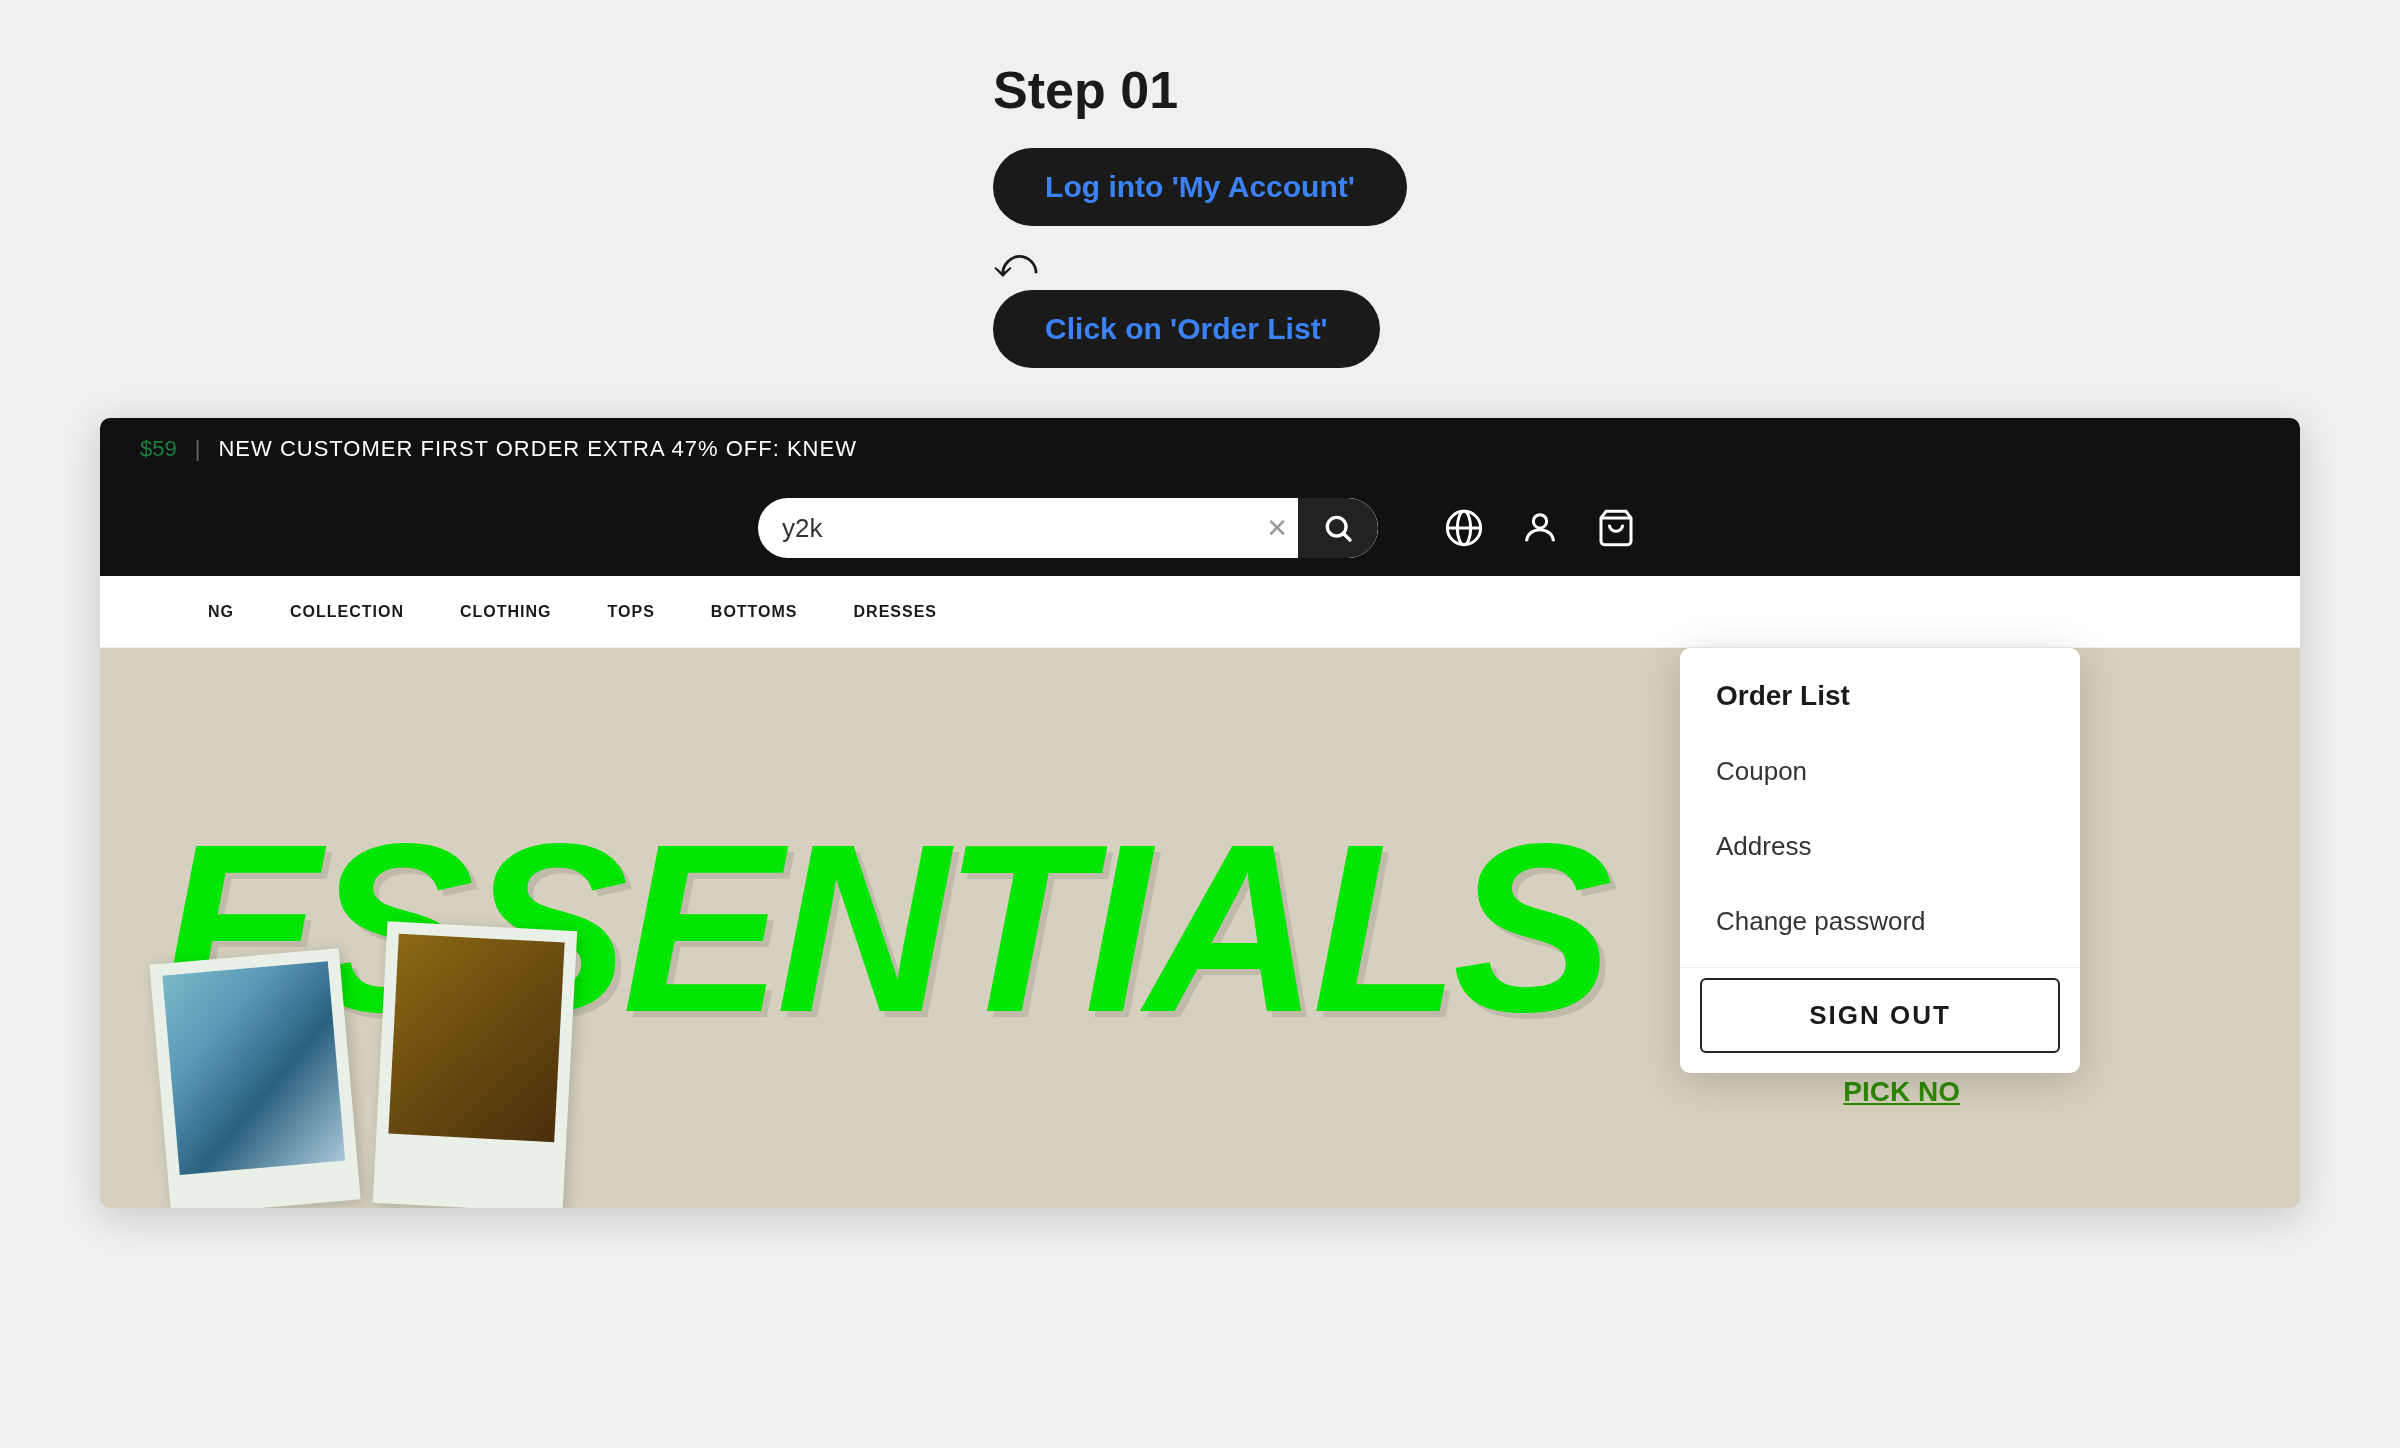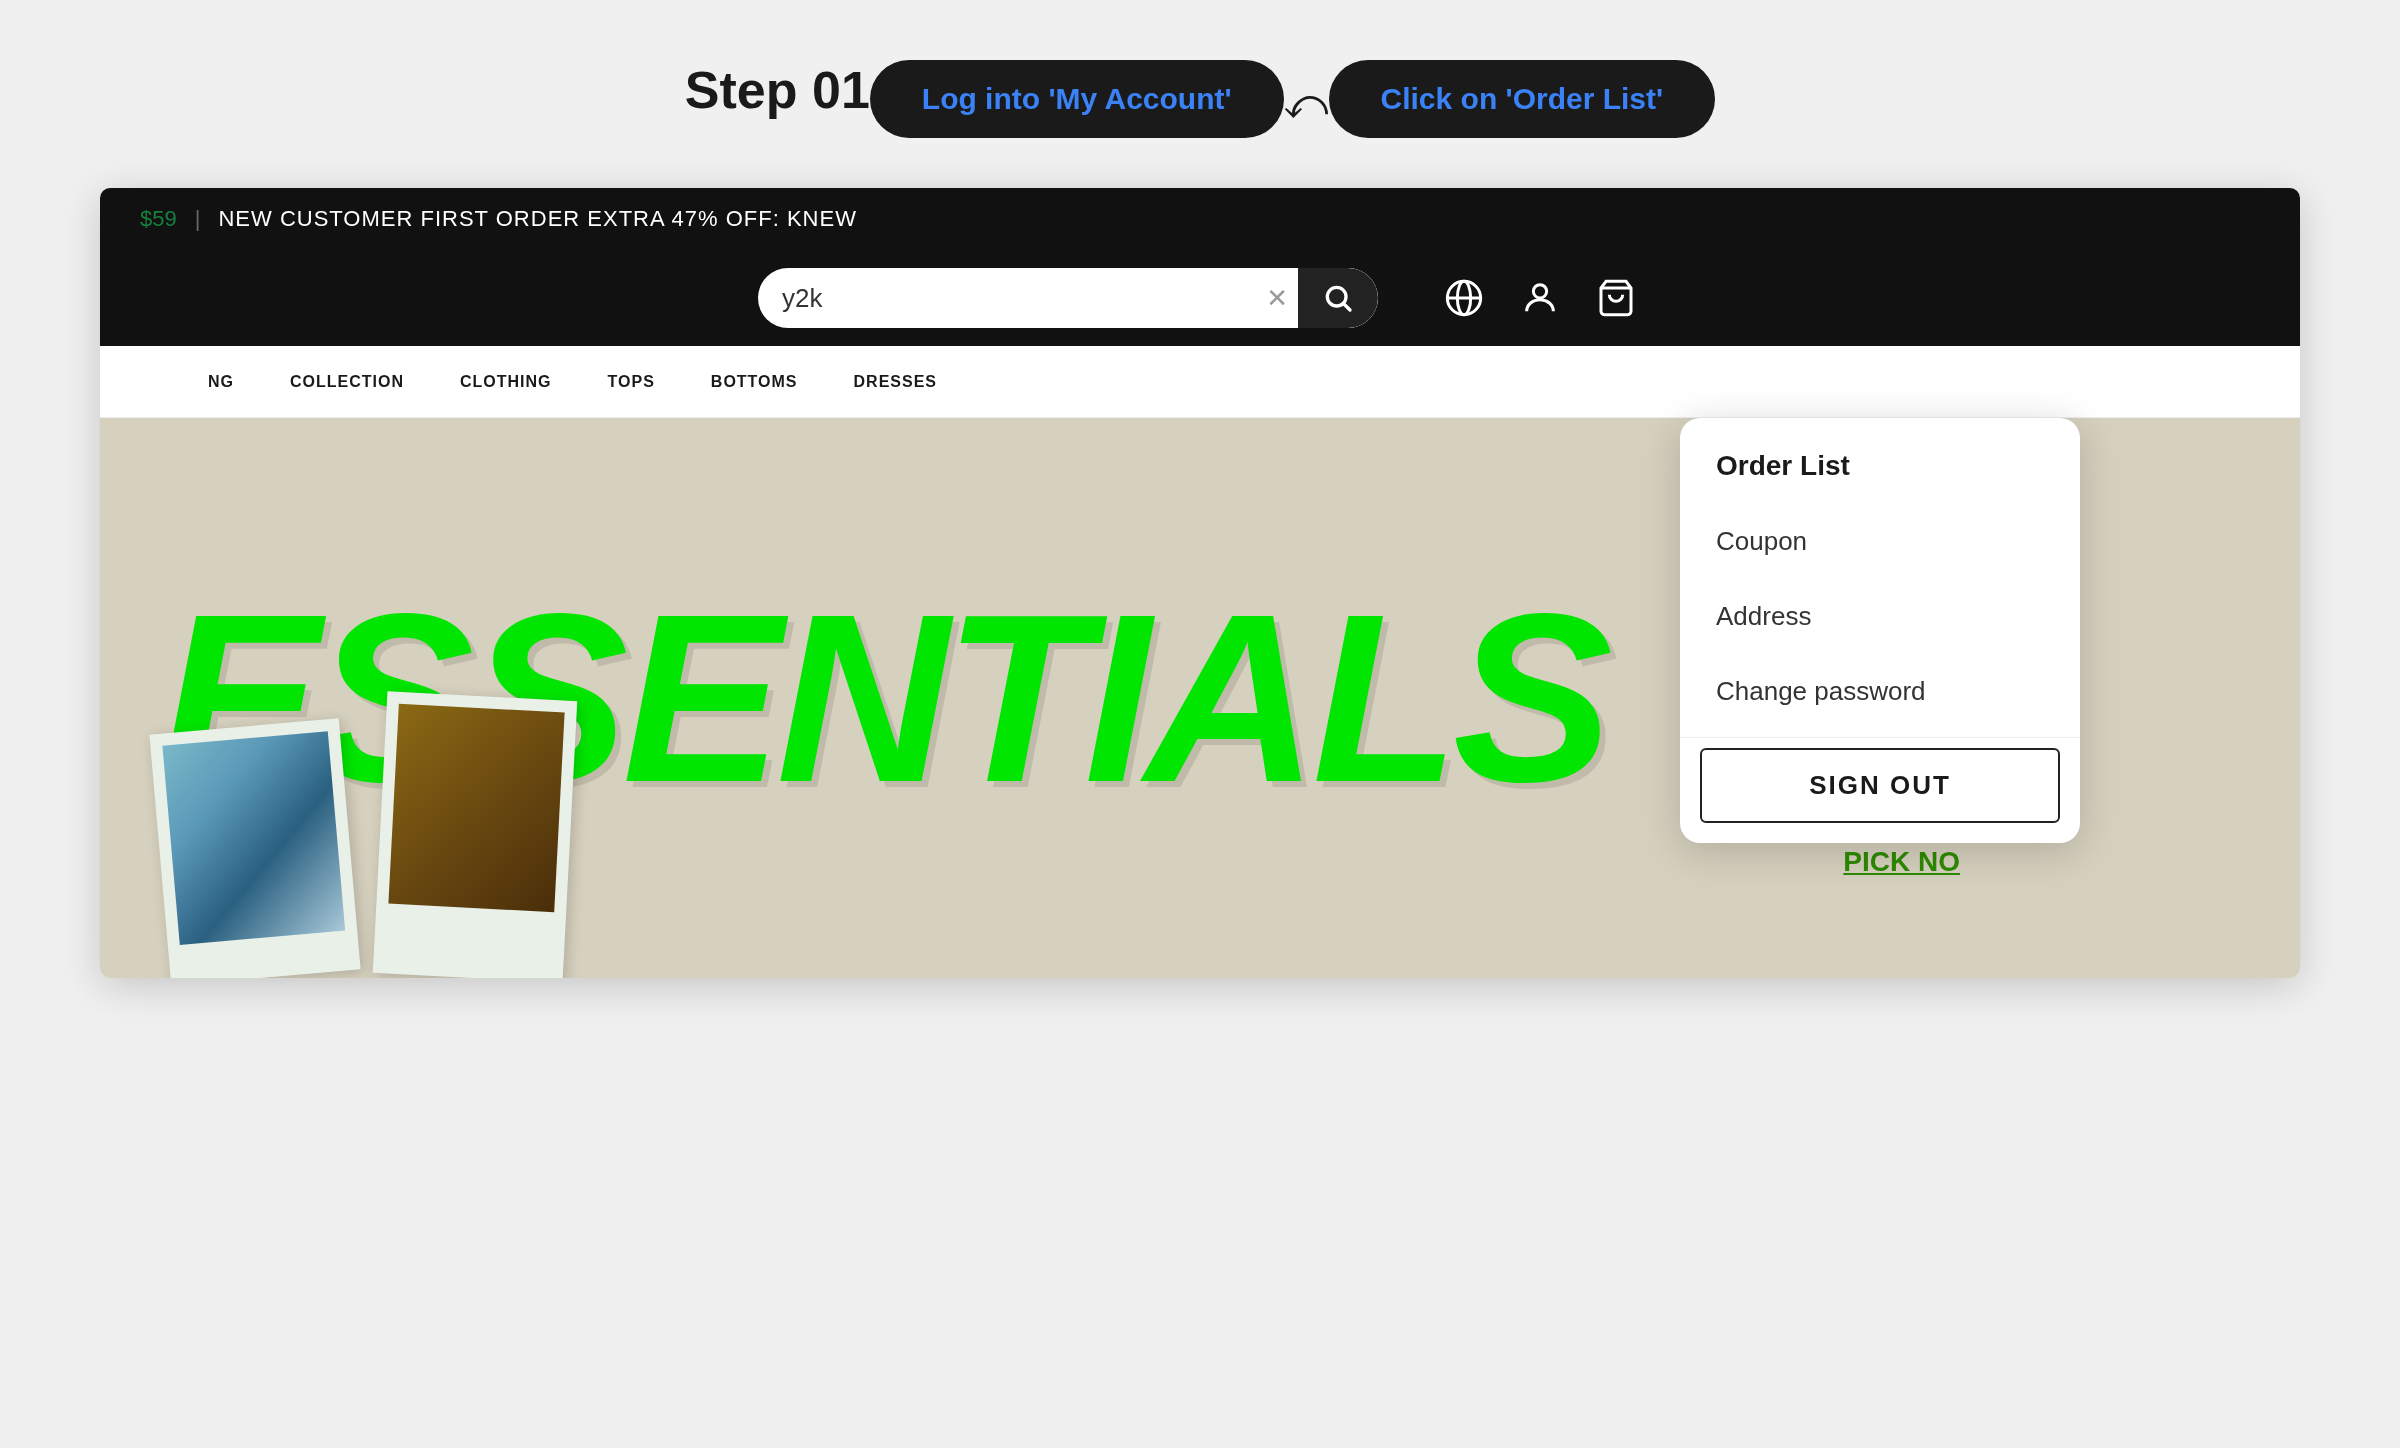--- a/index.html
+++ b/index.html
@@ -11,21 +11,22 @@
       min-height: 1448px;
       display: flex;
       flex-direction: column;
       align-items: center;
       padding-top: 60px;
     }
 
     
     .step-section {
       display: flex;
-      align-items: center;
+      flex-direction: column;
+      align-items: flex-start;
       margin-bottom: 40px;
     }
 
     .step-title {
       font-size: 52px;
       font-weight: 700;
       color: #1a1a1a;
       margin-bottom: 28px;
     }
 
@@ -179,21 +180,21 @@
       letter-spacing: 1px;
       white-space: nowrap;
     }
 
     
     .dropdown-menu {
       position: absolute;
       right: 220px;
       top: 72px;
       background: #fff;
-      border-radius: 20px;
+      border-radius: 10px;
       box-shadow: 0 8px 40px rgba(0,0,0,0.18);
       width: 400px;
       z-index: 100;
       padding: 10px 0 0 0;
       overflow: hidden;
     }
 
     .dropdown-item {
       padding: 22px 36px;
       font-size: 26px;

